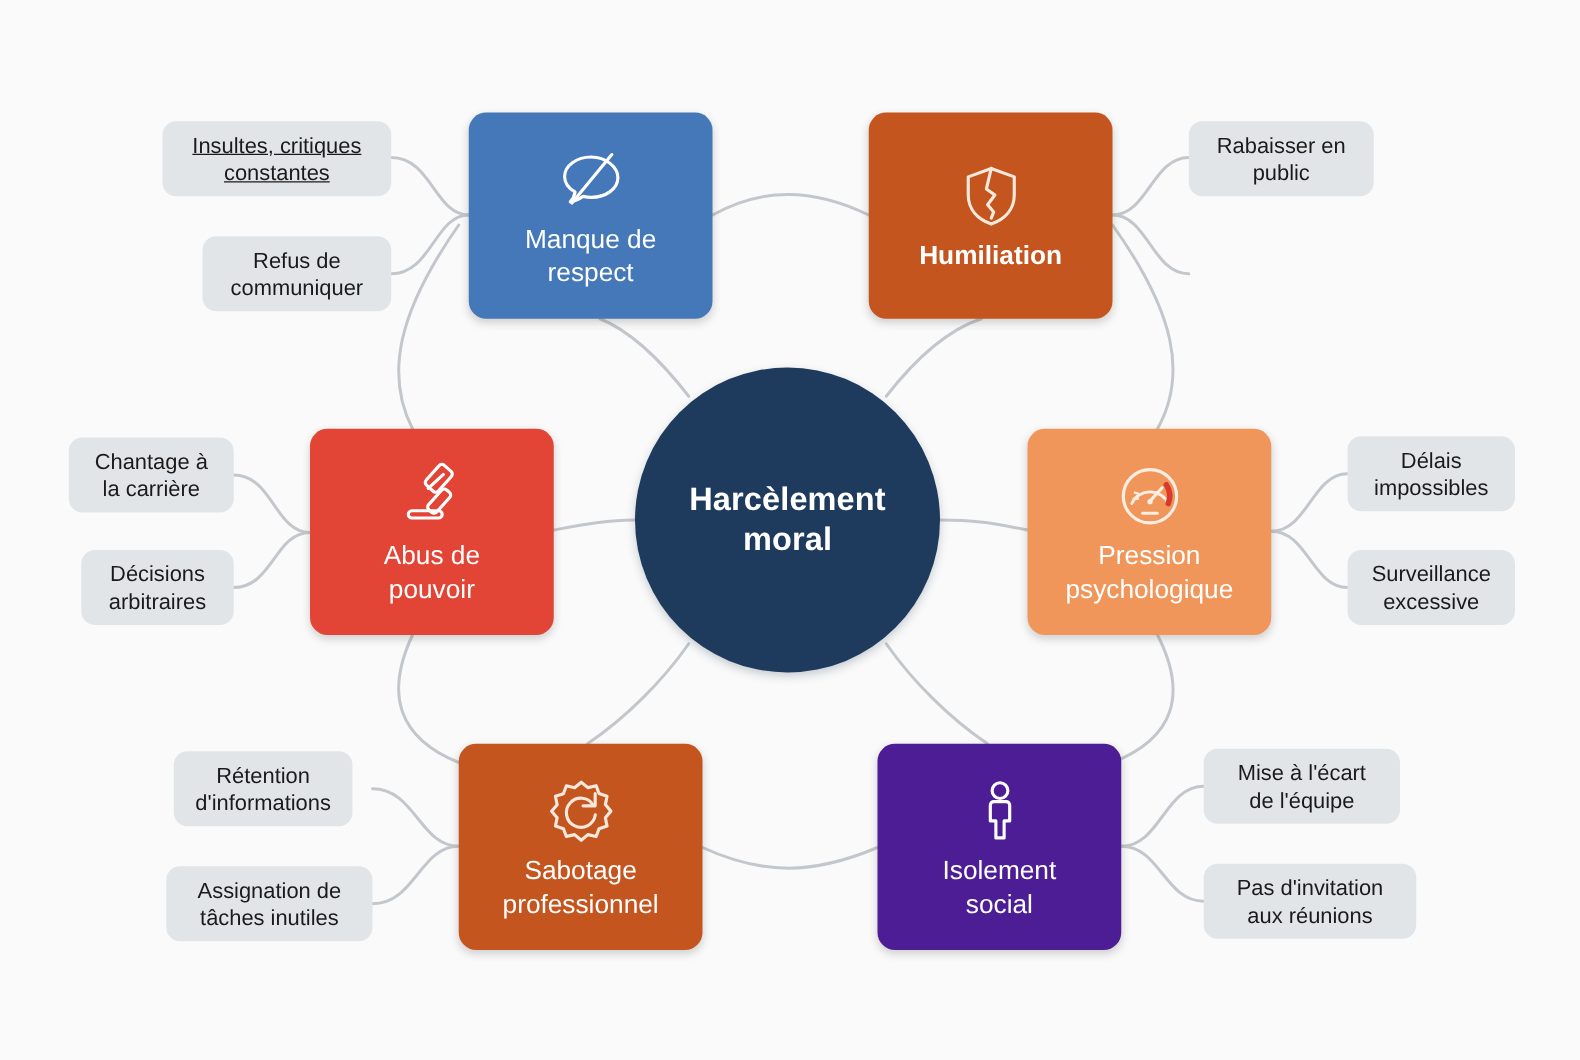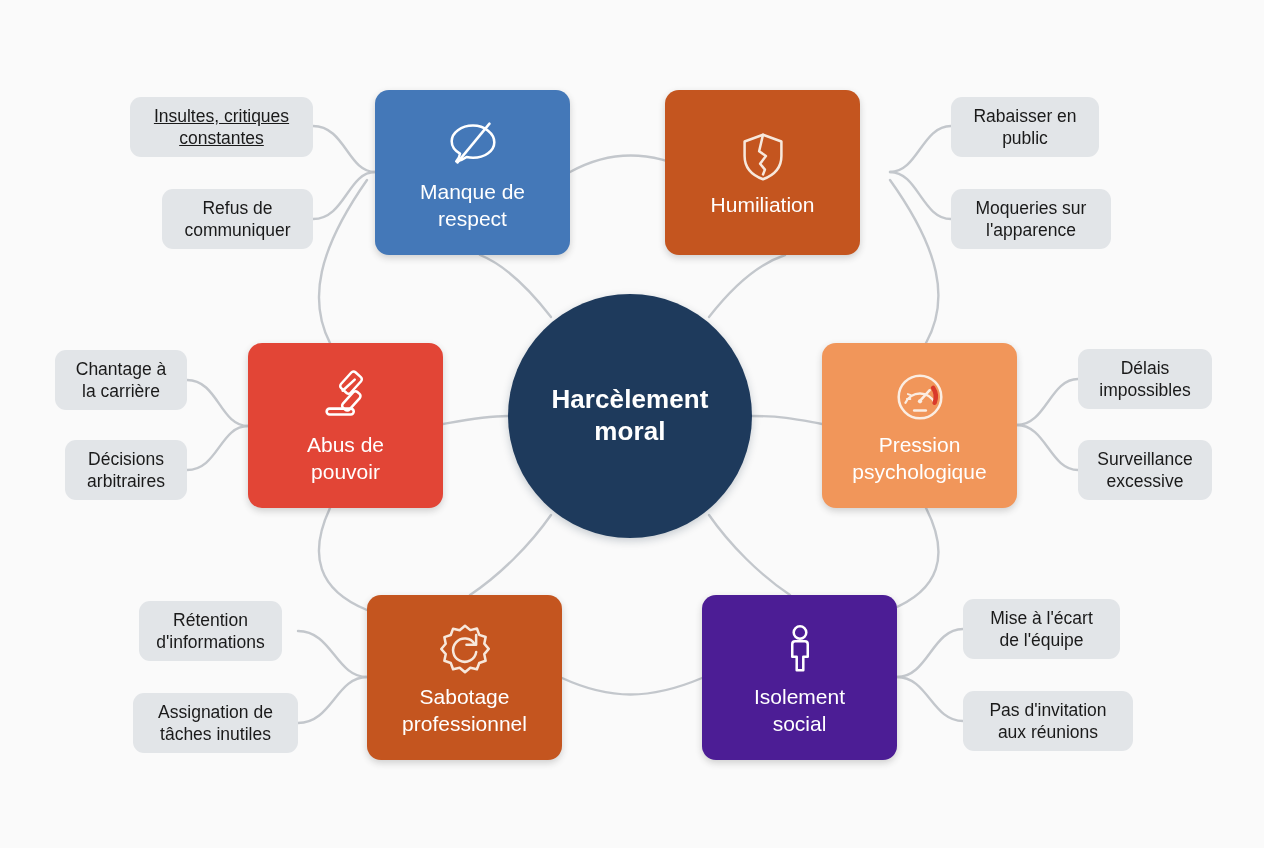--- a/index.html
+++ b/index.html
@@ -74,21 +74,21 @@
     color: #FFFFFF;
     font-size: 21px;
     line-height: 1.25;
     text-align: center;
     white-space: pre-line;
     padding: 0 8px;
   }
 
   
   #node-0 { left: 375px; top: 90px; }    
-  #node-1 { left: 665px; top: 90px; }    
+  #node-1 { left: 695px; top: 90px; font-weight: bold; }    
   #node-2 { left: 822px; top: 343px; }   
   #node-3 { left: 702px; top: 595px; }   
   #node-4 { left: 367px; top: 595px; }   
   #node-5 { left: 248px; top: 343px; }   
 
   
   .chip {
     position: absolute;
     background: #E2E5E8;
     border-radius: 11px;
@@ -219,24 +219,20 @@
   </div>
   <div class="chip" style="left:162px; top:189px; width:151px; height:60px;">
     <span>Refus de
 communiquer</span>
   </div>
 
   <div class="chip" style="left:951px; top:97px; width:148px; height:60px;">
     <span>Rabaisser en
 public</span>
   </div>
-  <div class="chip" style="left:951px; top:189px; width:160px; height:60px;">
-    <span>Moqueries sur
-l'apparence</span>
-  </div>
 
   <div class="chip" style="left:1078px; top:349px; width:134px; height:60px;">
     <span>Délais
 impossibles</span>
   </div>
   <div class="chip" style="left:1078px; top:440px; width:134px; height:60px;">
     <span>Surveillance
 excessive</span>
   </div>
 

